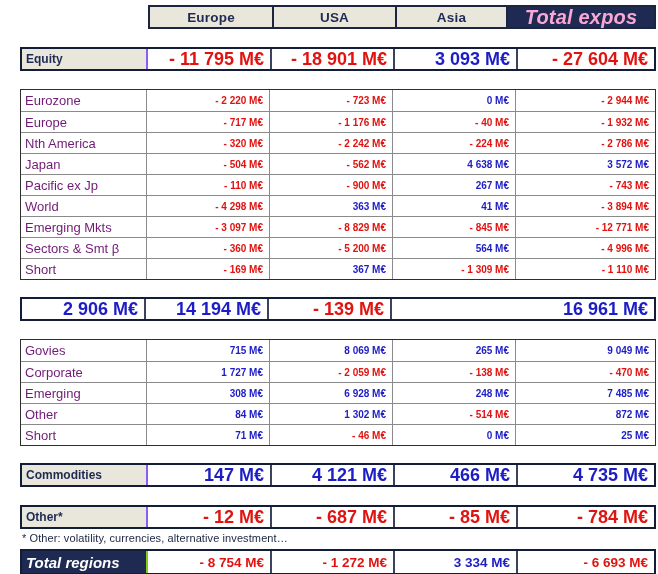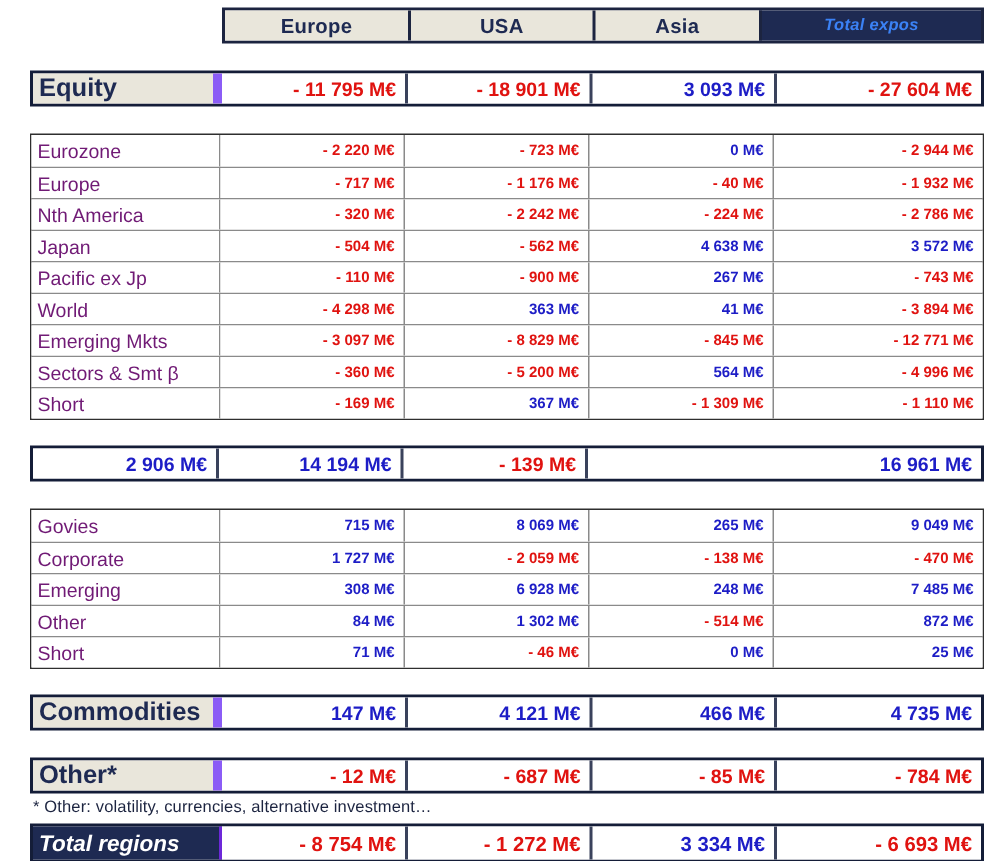--- a/index.html
+++ b/index.html
@@ -15,43 +15,43 @@
     display:flex;margin-left:128px;width:508px;height:24px;
     border:2px solid #1c2440;box-sizing:border-box;margin-bottom:18px;
   }
   .hcell{
     box-sizing:border-box;display:flex;align-items:center;justify-content:center;
     background:var(--beige);color:var(--navy);
     font-weight:bold;font-size:13.5px;letter-spacing:.2px;
   }
   .hcell + .hcell{border-left:2px solid #1c2440;}
   .h0{width:122px}.h1{width:123px}.h2{width:111px}
-  .h3{flex:1;background:var(--navy);color:#3b82f6;font-style:italic;font-size:11px;}
+  .h3{flex:1;background:var(--navy);color:#f9a8d4;font-style:italic;font-size:20px;}
 
   
   .c-label{width:126px;flex:0 0 auto;}
   .cell{
     box-sizing:border-box;display:flex;align-items:center;justify-content:flex-end;
     padding-right:6px;font-weight:bold;white-space:nowrap;background:#fff;
   }
   .c0{width:122px}.c1{width:123px}.c2{width:123px}.c3{flex:1}
   .neg{color:var(--neg);}
   .pos{color:var(--pos);}
 
   
   .srow{
     display:flex;width:636px;height:24px;box-sizing:border-box;
     border:2px solid #141d38;margin-bottom:18px;
   }
   .srow .label{
     display:flex;align-items:center;box-sizing:border-box;padding-left:4px;
     background:var(--beige);color:var(--navy);
-    font-weight:bold;font-size:17px;border-right:6px solid #8b5cf6;
-  }
-  .srow .cell{font-size:13px;}
+    font-weight:bold;font-size:12px;border-right:2px solid #8b5cf6;
+  }
+  .srow .cell{font-size:18px;}
   .srow .cell + .cell{border-left:2px solid #3a425c;}
 
   
   .block{
     width:636px;box-sizing:border-box;border:1px solid #2e2e2e;
     margin-bottom:17px;
   }
   .drow{display:flex;height:21px;box-sizing:border-box;}
   .drow + .drow{border-top:1px solid #8a8a8a;}
   .drow .label{
@@ -64,21 +64,21 @@
 
   
   .footnote{
     margin:-15px 0 5px 2px;font-size:11px;color:#1c2440;letter-spacing:.1px;
   }
 
   
   .trow{height:26px;margin-bottom:0;}
   .trow .label{
     background:var(--navy);color:#ffffff;font-style:italic;font-size:15px;
-    border-right:2px solid #6d28d9;
+    border-right:2px solid #84cc16;
   }
   .trow .cell{font-size:13.5px;}
 </style>
 </head>
 <body>
 
 <div class="wrap">
 
   <div class="thead">
     <div class="hcell h0">Europe</div>

